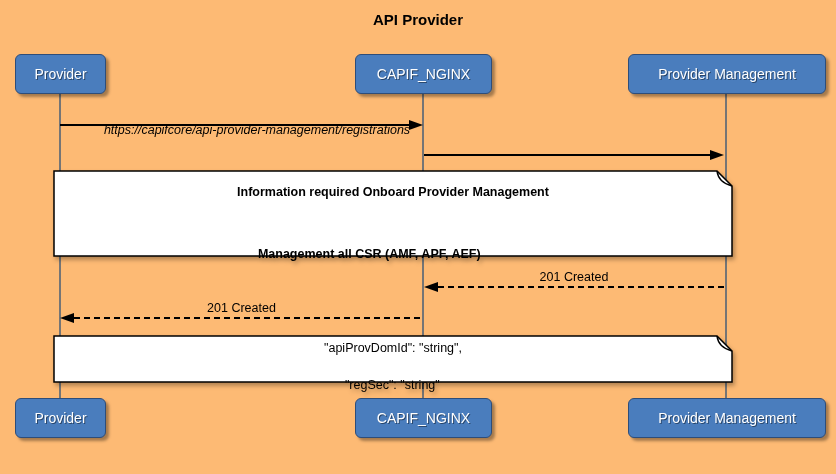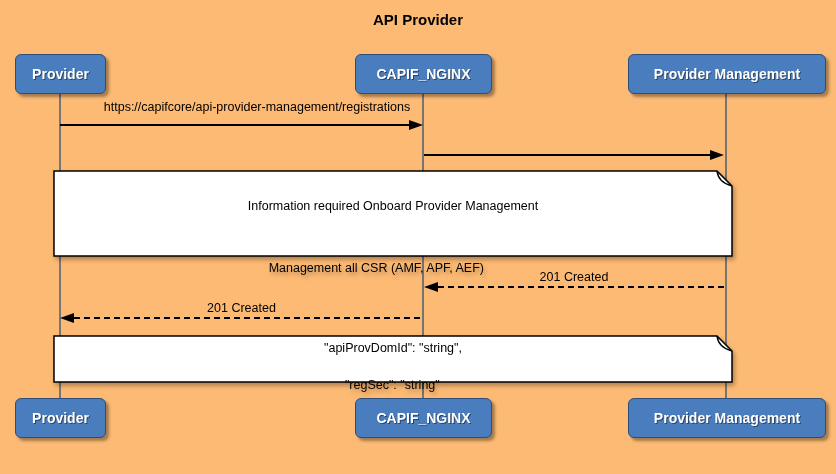--- a/index.html
+++ b/index.html
@@ -6,37 +6,37 @@
   .stage{position:relative;width:836px;height:474px;background:#fdba74;overflow:hidden;
          font-family:"Liberation Sans",sans-serif;color:#000;}
   .title{position:absolute;top:11px;left:0;width:836px;text-align:center;
          font-size:15px;font-weight:bold;}
   
   .lifeline{position:absolute;width:2px;background:#757575;z-index:1;}
   
   .actor{position:absolute;height:38px;background:#4a7dbd;border:1px solid #2e4d79;
          border-radius:6px;box-shadow:3px 3px 3px rgba(0,0,0,0.35);
          display:flex;align-items:center;justify-content:center;z-index:4;}
-  .actor span{color:#ffffff;font-size:14px;font-weight:bold;
+  .actor span{color:#ffffff;font-size:14px;font-weight:normal;
          text-shadow:1px 1px 0 rgba(0,0,0,0.45);white-space:nowrap;}
   
   .msg-label{position:absolute;font-size:12.5px;line-height:16px;text-align:center;
          white-space:nowrap;z-index:2;}
   .line-solid{position:absolute;height:2px;background:#000;z-index:2;}
   .line-dashed{position:absolute;height:2px;z-index:2;
          background:repeating-linear-gradient(90deg,#000 0 6px,transparent 6px 10px);}
   .head{position:absolute;width:0;height:0;border-style:solid;z-index:2;}
   .head-right{border-width:5px 0 5px 14px;border-color:transparent transparent transparent #000;}
   .head-left{border-width:5px 14px 5px 0;border-color:transparent #000 transparent transparent;}
   
   .note{position:absolute;z-index:3;filter:drop-shadow(2px 3px 2px rgba(0,0,0,0.3));}
   .note svg{display:block;}
   .note-text{position:absolute;left:0;top:0;width:100%;text-align:center;z-index:4;}
   .note-text .block{display:inline-block;text-align:left;font-size:12.5px;white-space:pre;}
-  .note1 .block{line-height:31px;padding-top:21px;}
+  .note1 .block{line-height:31px;padding-top:7px;font-weight:bold;}
   .note2 .block{line-height:18.5px;padding-top:4px;}
   .watermark{position:absolute;top:447px;right:7px;font-family:"DejaVu Sans",sans-serif;
          font-size:13.5px;color:#1c1c1c;z-index:5;}
 </style>
 </head>
 <body>
 
 <div class="stage">
 
   <div class="title">API Provider</div>
@@ -48,21 +48,21 @@
   <div class="actor" style="left:15px;top:54px;width:89px;">
     <span>Provider</span>
   </div>
   <div class="actor" style="left:355px;top:54px;width:135px;">
     <span>CAPIF_NGINX</span>
   </div>
   <div class="actor" style="left:628px;top:54px;width:196px;">
     <span>Provider Management</span>
   </div>
 
-  <div class="msg-label" style="left:60px;top:99px;width:394px;">https://capifcore/api-provider-management/registrations</div>
+  <div class="msg-label" style="left:60px;top:122px;width:394px;font-style:italic;">https://capifcore/api-provider-management/registrations</div>
   <div class="line-solid" style="left:60px;top:124px;width:349px;"></div>
   <div class="head head-right" style="left:409px;top:120px;"></div>
 
   <div class="line-solid" style="left:424px;top:154px;width:286px;"></div>
   <div class="head head-right" style="left:710px;top:150px;"></div>
 
   <div class="note note1" style="left:53px;top:170px;width:680px;height:87px;">
     <svg width="680" height="87" viewBox="0 0 680 87">
       <path d="M1,1 H664 L679,16 V86 H1 Z" fill="#ffffff" stroke="#000000" stroke-width="1.5"></path>
       <path d="M664,1 C665,9 671,14 679,16" fill="none" stroke="#000000" stroke-width="1.5"></path>

